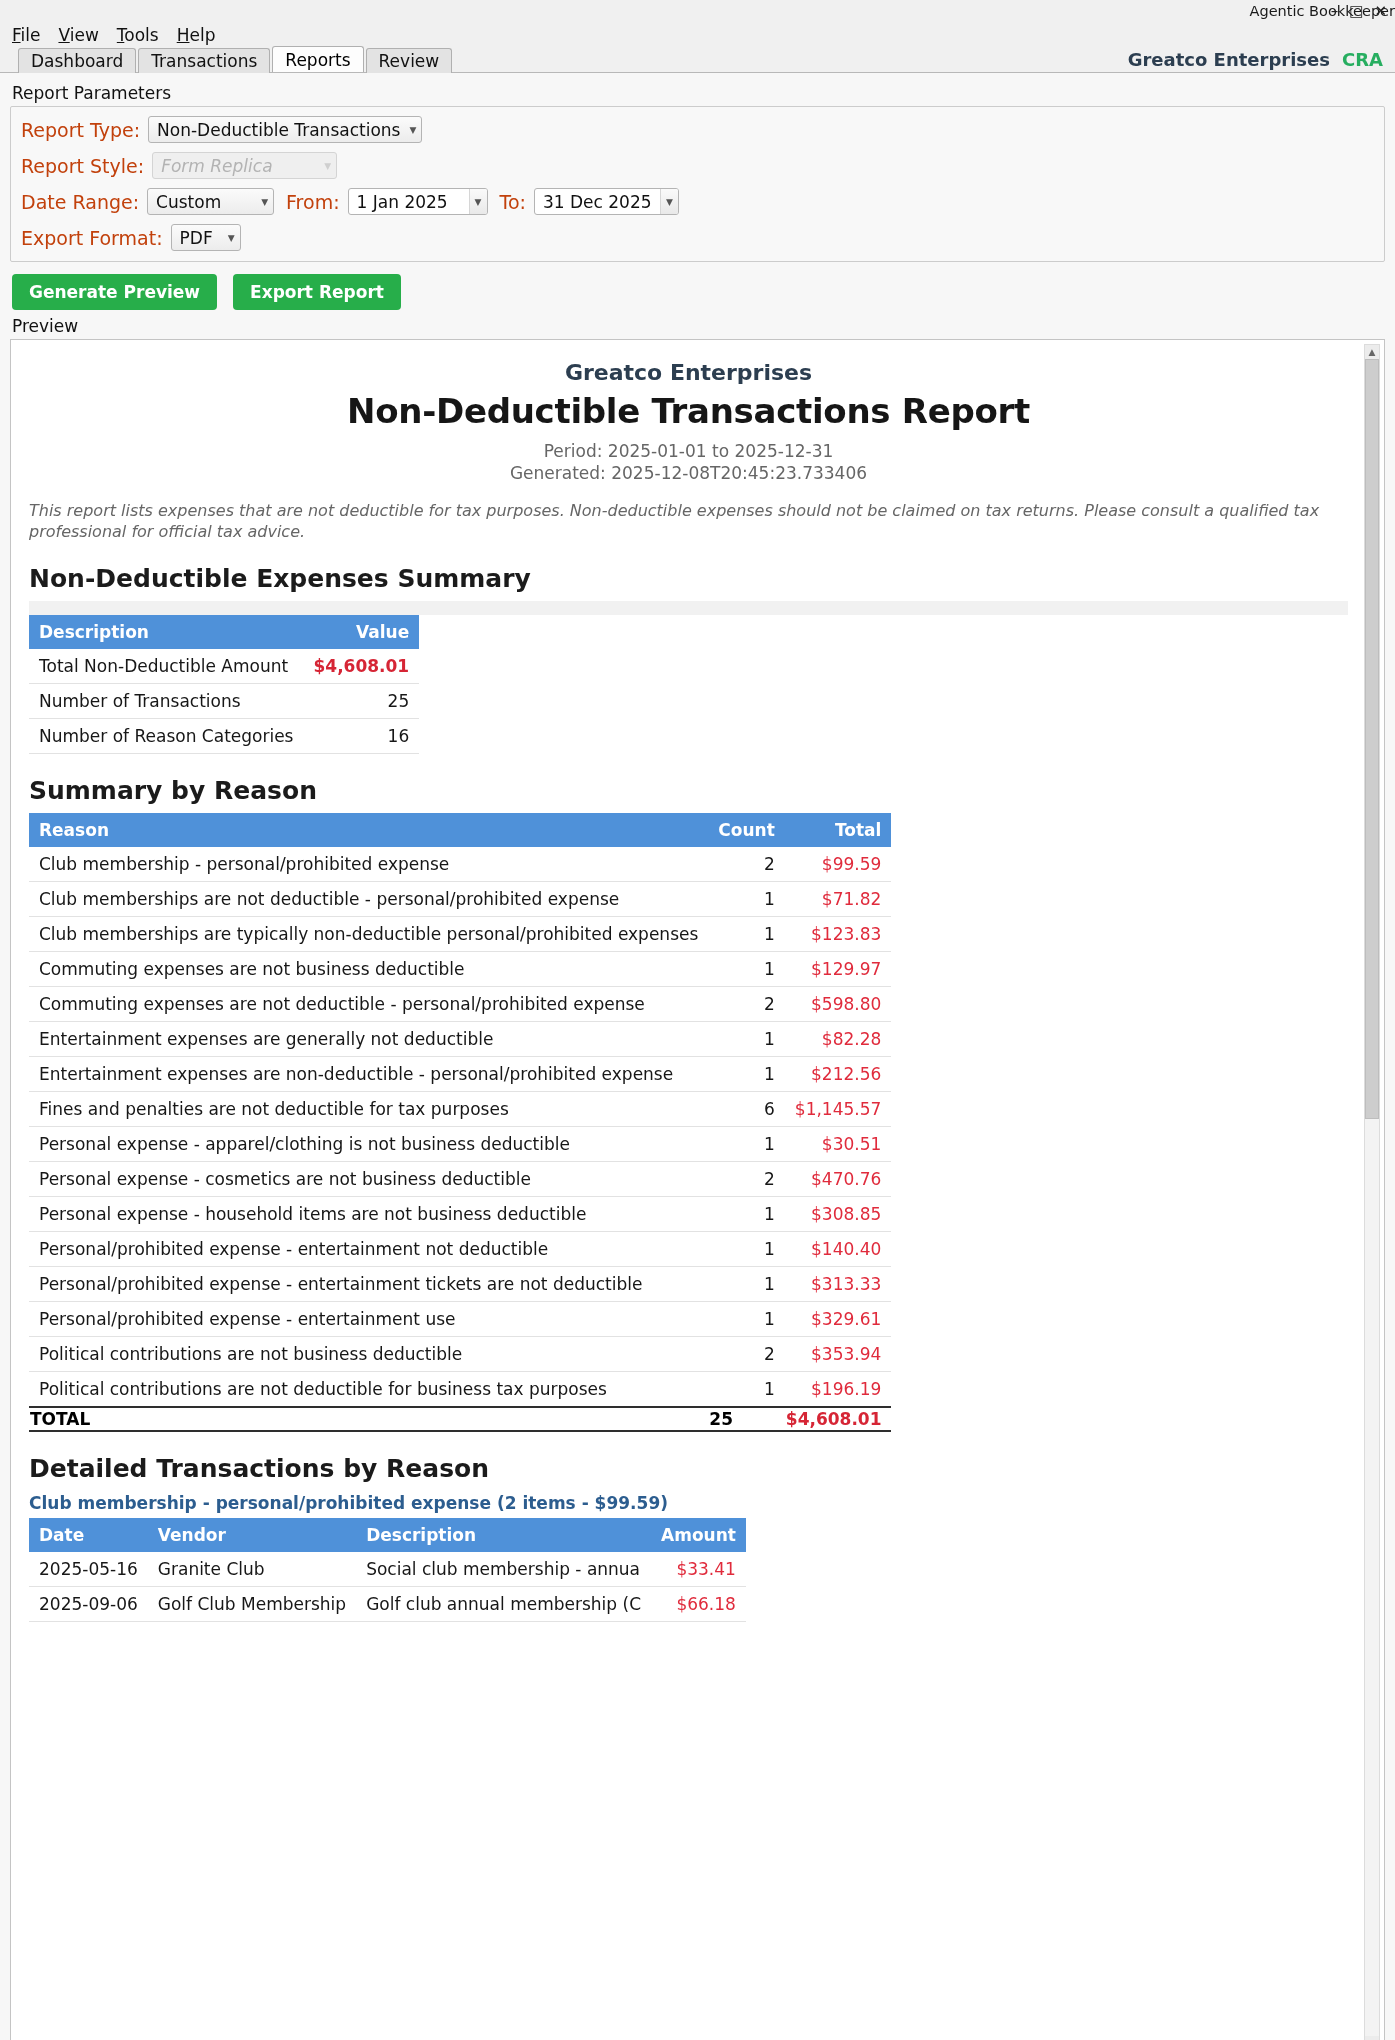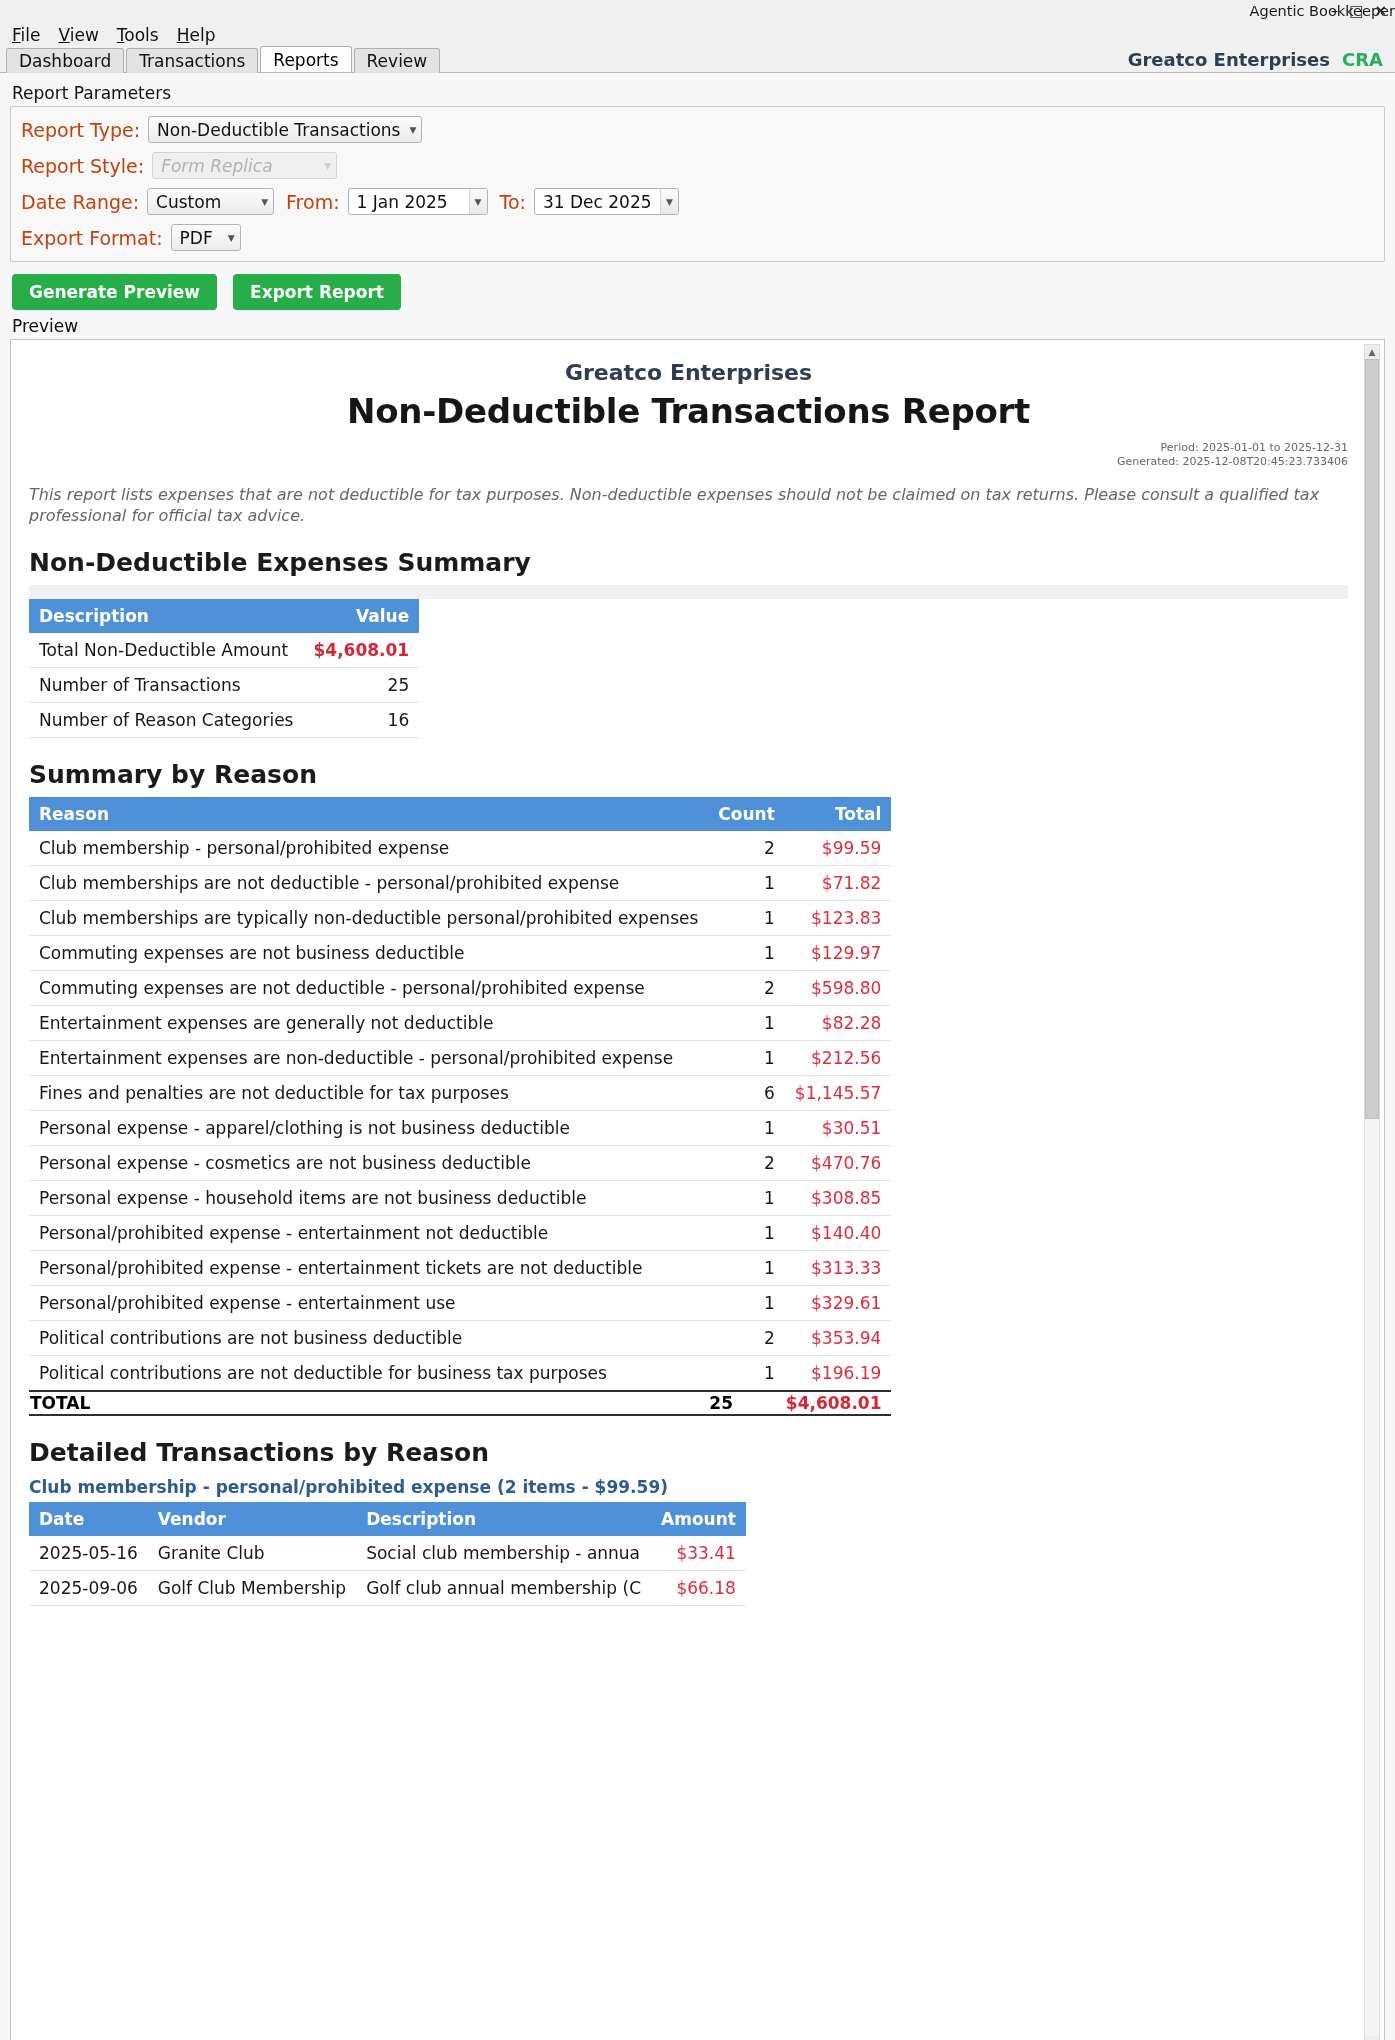--- a/index.html
+++ b/index.html
@@ -23,21 +23,21 @@
   .win-btns span { font-size:15px; color:#222; line-height:1; cursor:default; }
 
   
   .menubar { height:25px; display:flex; align-items:center; padding-left:12px; gap:18px; background:#f0f0f0; }
   .menubar .mi { font-size:17px; color:#111; }
   .menubar .mi u { text-decoration:underline; }
 
   
   .tabbar {
     height:26px; display:flex; align-items:flex-end; position:relative;
-    background:#f0f0f0; border-bottom:1px solid #b8b8b8; padding-left:6px;
+    background:#f0f0f0; border-bottom:1px solid #b8b8b8; padding-left:18px;
   }
   .tab {
     height:25px; padding:0 12px; display:flex; align-items:center;
     font-size:17px; color:#111;
     background:#e3e3e3; border:1px solid #b0b0b0; border-bottom:none;
     border-radius:3px 3px 0 0; margin-right:2px; position:relative; top:1px;
   }
   .tab.active { background:#fdfdfd; border-color:#b0b0b0; color:#000; top:0; height:26px; z-index:2; }
   .org-wrap { margin-left:auto; display:flex; align-items:center; gap:12px; padding-right:12px; padding-bottom:2px; }
   .org-name { font-size:18px; font-weight:bold; color:#2c3e50; }
@@ -96,21 +96,21 @@
     position:absolute; top:4px; right:4px; bottom:4px; width:16px;
     background:#f3f3f3; border:1px solid #dcdcdc;
     display:flex; flex-direction:column; justify-content:space-between; align-items:center;
   }
   .sb-arrow { width:14px; height:14px; display:flex; align-items:center; justify-content:center; font-size:9px; color:#666; background:#ececec; }
   .sb-track { flex:1; width:14px; position:relative; }
   .sb-thumb { position:absolute; top:0; left:0; width:14px; height:760px; background:#cdcdcd; border:1px solid #bdbdbd; }
 
   .rpt-org { text-align:center; font-size:22px; font-weight:bold; color:#2c3e50; margin:4px 0 6px 0; }
   .rpt-title { text-align:center; font-size:34px; font-weight:bold; color:#161616; margin:0 0 10px 0; letter-spacing:-0.3px; }
-  .rpt-meta { text-align:right; font-size:11px; color:#666; line-height:1.28; }
+  .rpt-meta { text-align:center; font-size:17px; color:#666; line-height:1.28; }
   .rpt-note { font-style:italic; font-size:16px; color:#666; line-height:1.32; margin:15px 0 0 0; }
 
   .h2 { font-size:25px; font-weight:bold; color:#1b1b1b; margin:22px 0 8px 0; }
   .h3 { font-size:17px; font-weight:bold; color:#2c5d8f; margin:10px 0 5px 0; }
 
   .shade-bar { height:14px; background:#f1f1f1; }
 
   table { border-collapse:collapse; }
   table.t-summary { width:368px; margin-top:0; }
   table.t-reason  { width:818px; }

